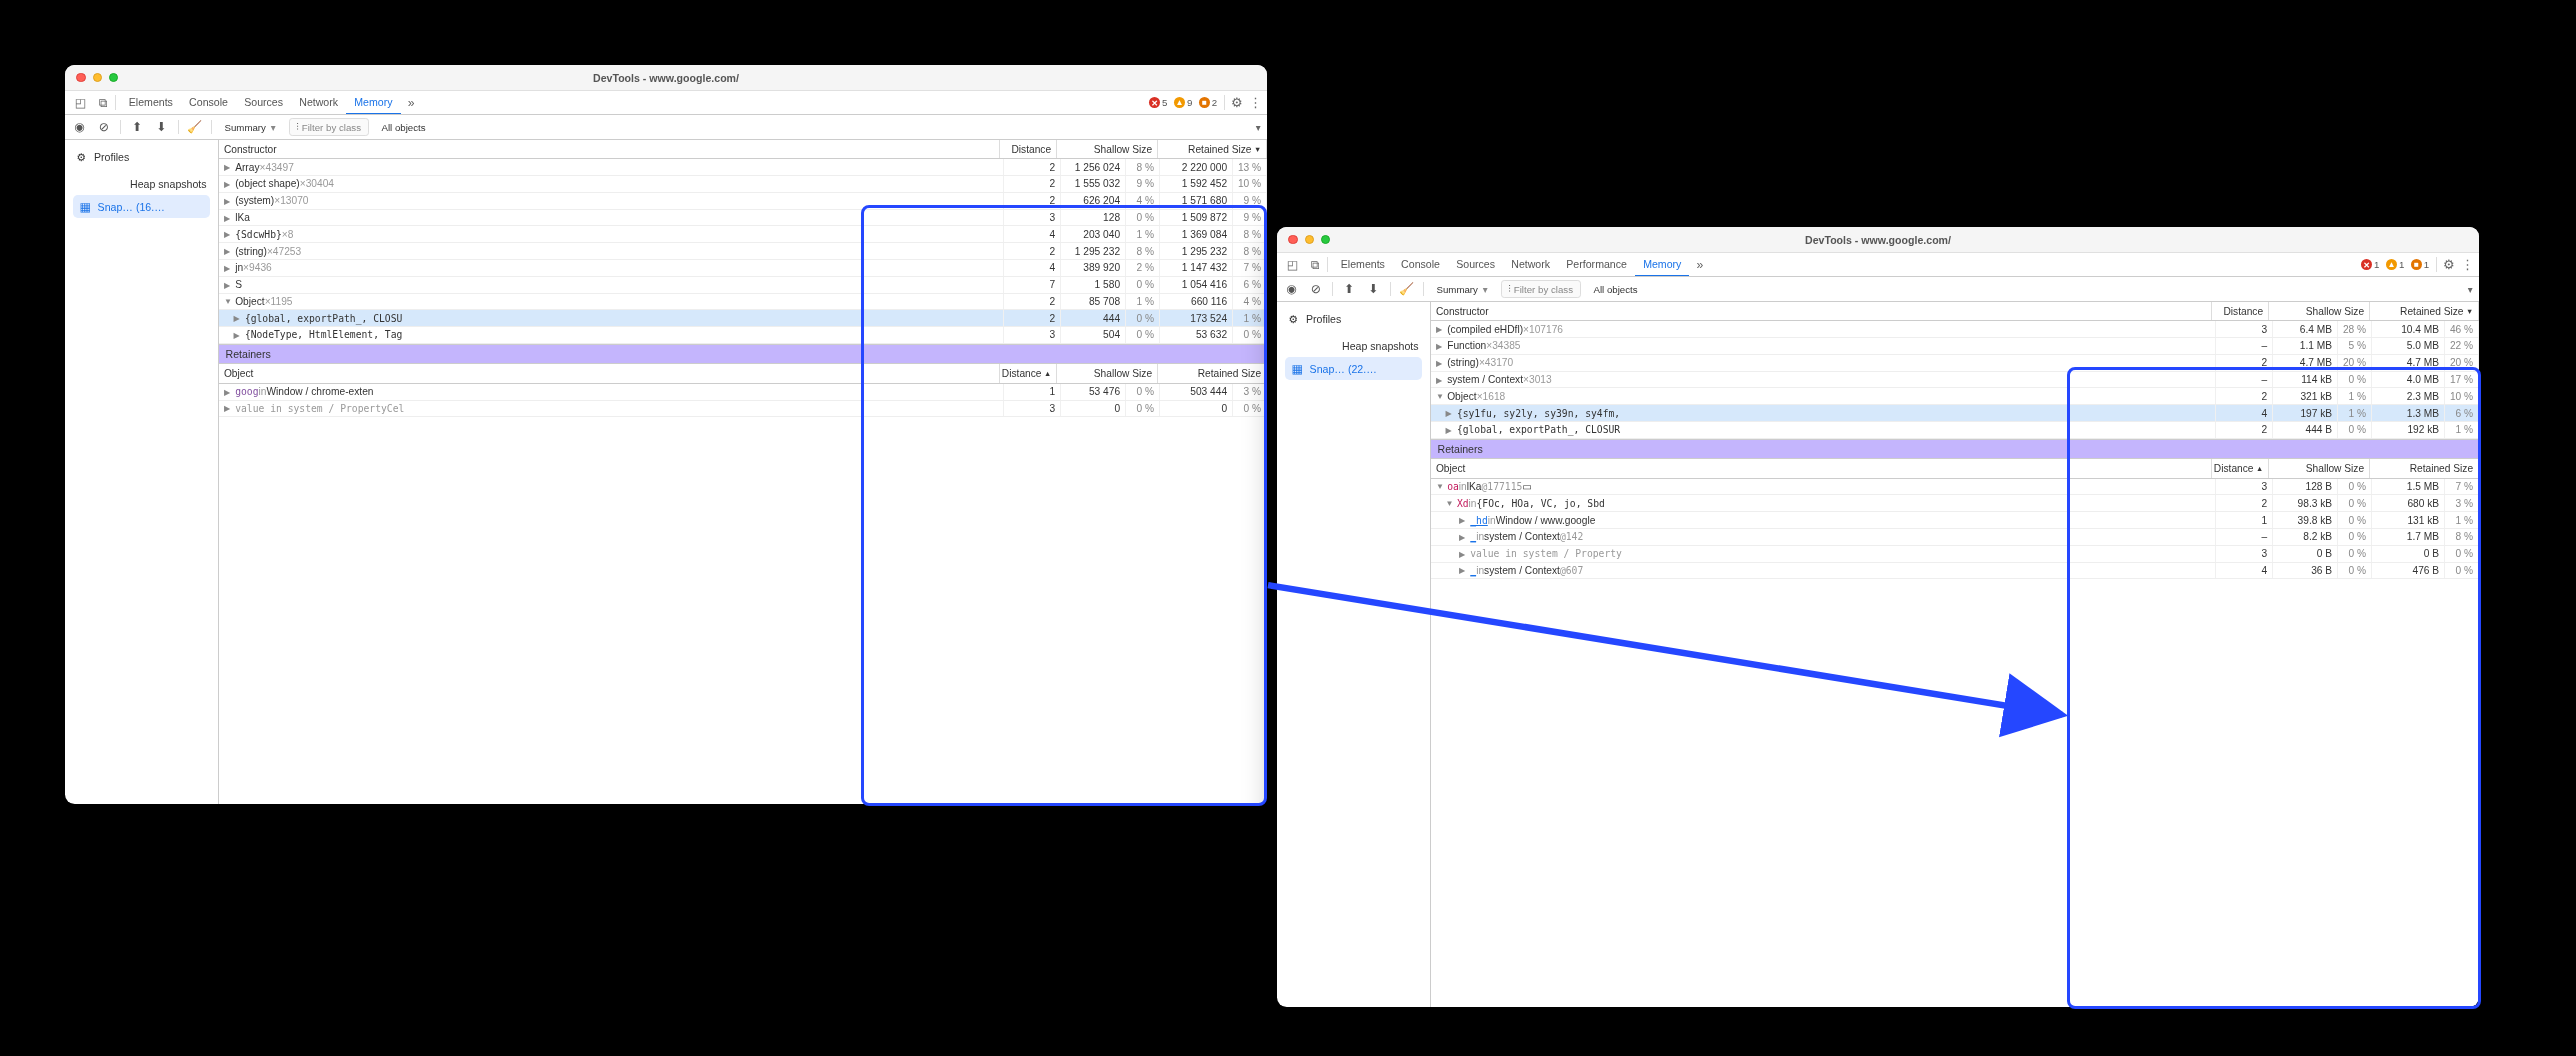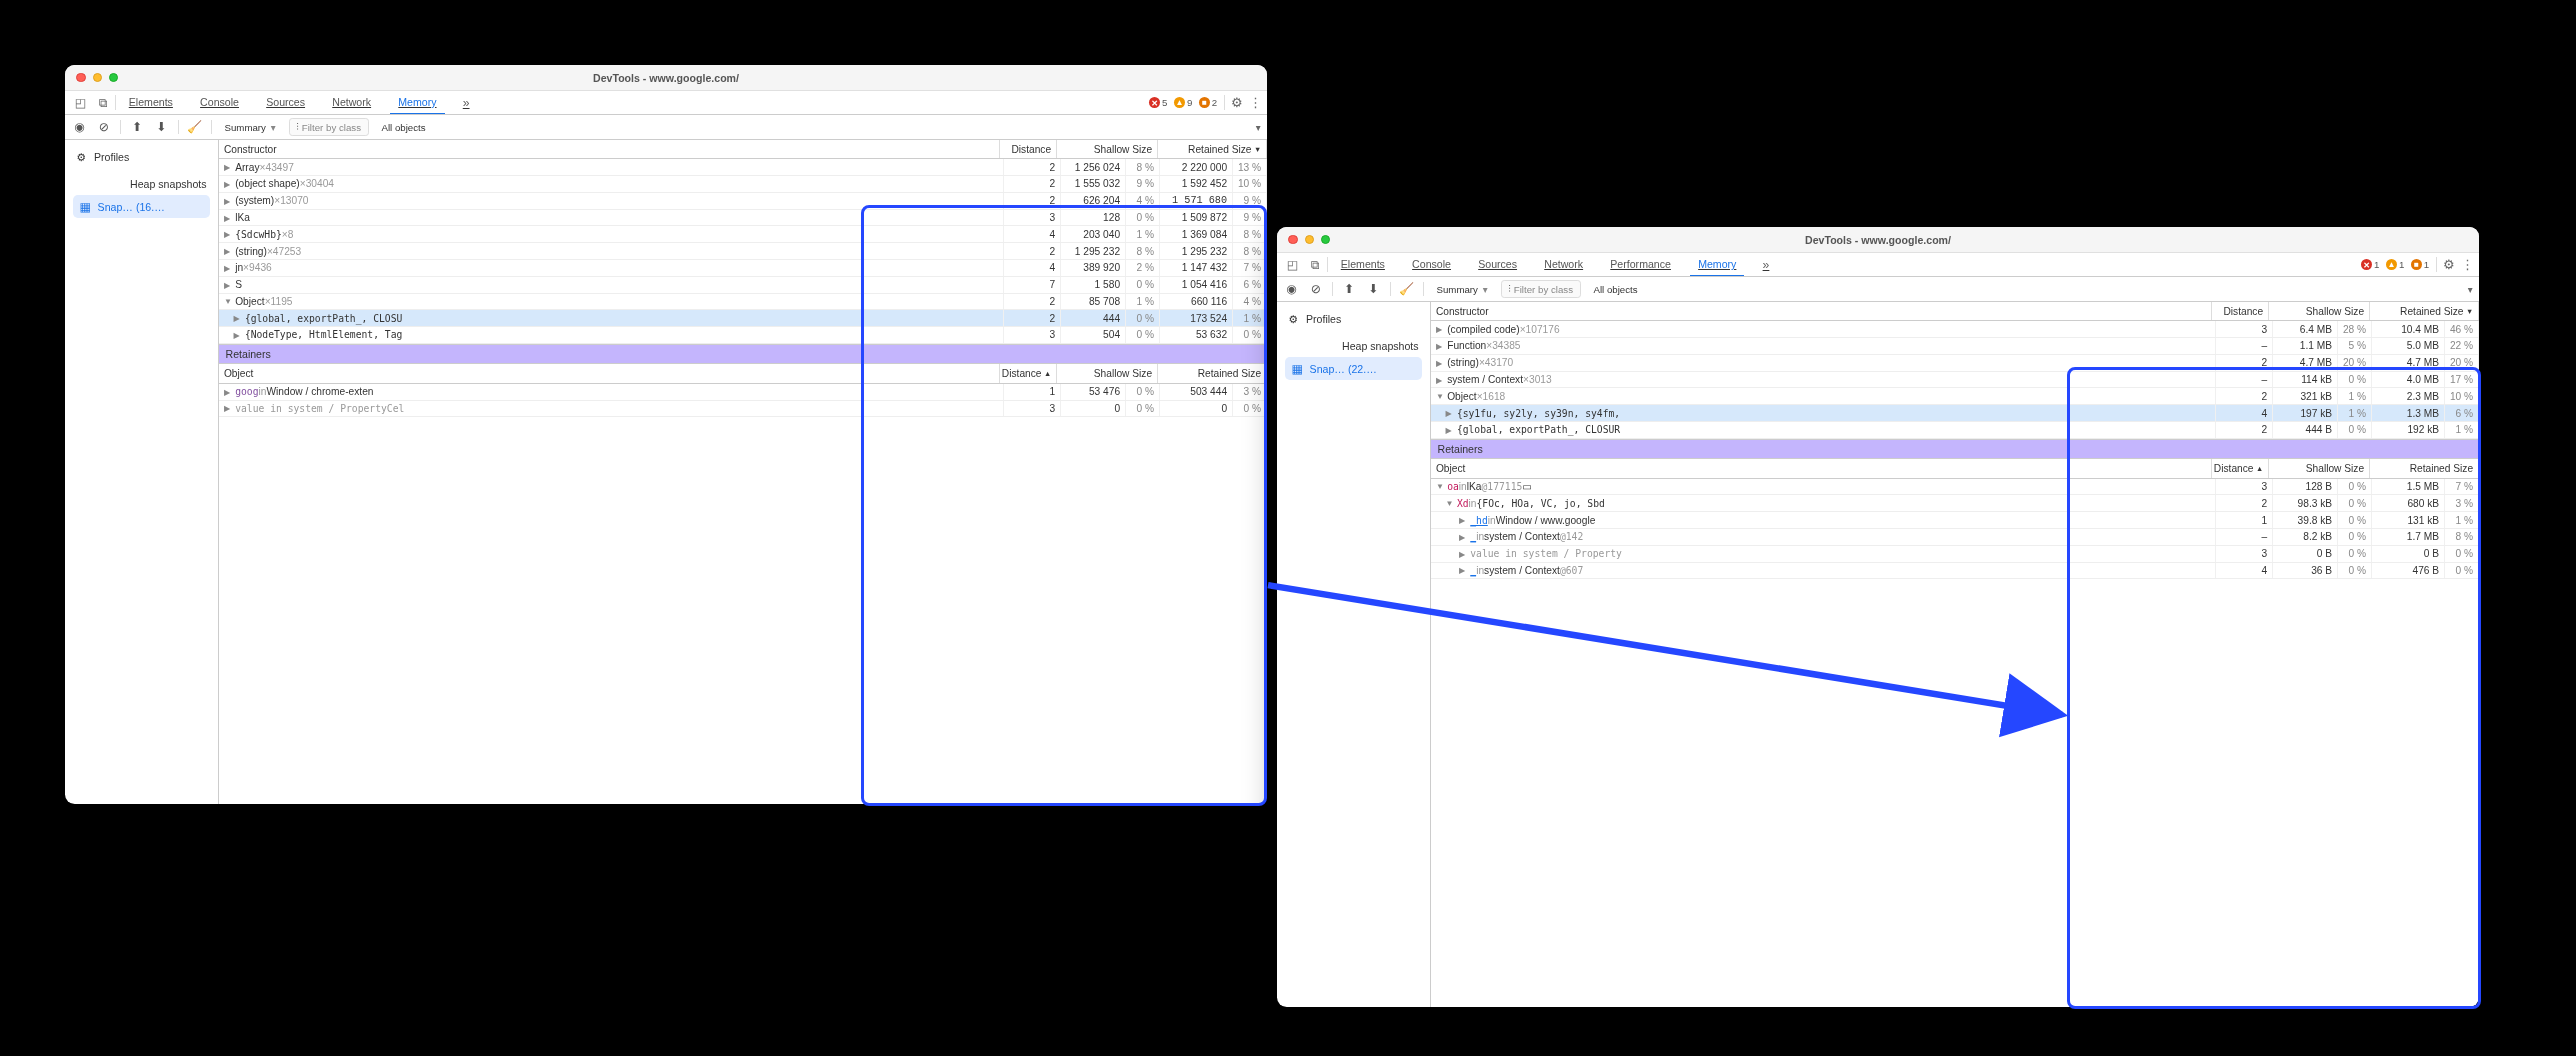--- a/index.html
+++ b/index.html
@@ -55,21 +55,21 @@
   }
   .ts-icon {
     width: 21px;
     height: 23px;
     display: flex;
     align-items: center;
     justify-content: center;
     color: #666;
     font-size: 12.2px;
   }
-  .tabs { display: flex; gap: 11px; margin-left: 3.2px; text-decoration: underline; }
+  .tabs { display: flex; gap: 0; margin-left: 3.2px; }
   .tab {
     padding: 4.9px 8.1px;
     font-size: 10.6px;
     color: #555;
     cursor: pointer;
     white-space: nowrap;
   }
   .tab.active {
     color: #1a73e8;
     border-bottom: 1.6px solid #1a73e8;
@@ -269,21 +269,21 @@
           </div>
           <div class="grid-row">
             <div class="cell col-constructor">
               <span class="tree-arrow">▶</span>
               <span>(system)</span> 
               <span class="faded">×13070</span>
             </div>
             <div class="cell col-distance num">2</div>
             <div class="cell num" style="width: 65px; text-align: right;">626 204</div>
             <div class="cell pct">4 %</div>
-            <div class="cell num" style="width: 73px; font-family: Liberation Mono, monospace;">1 571 680</div>
+            <div class="cell num" style="width: 73px;">1 571 680</div>
             <div class="cell pct">9 %</div>
           </div>
           <div class="grid-row">
             <div class="cell col-constructor">
               <span class="tree-arrow">▶</span>
               <span>lKa</span>
             </div>
             <div class="cell col-distance num">3</div>
             <div class="cell num" style="width: 65px;">128</div>
             <div class="cell pct">0 %</div>
@@ -490,21 +490,21 @@
           </div>
         <div class="cell col-retained num" style="width:109px">
             <span>Retained Size</span>
             <span class="sort-arrow">▼</span>
           </div>
       </div>
       <div id="w2-rows">
           <div class="grid-row">
             <div class="cell col-constructor">
               <span class="tree-arrow">▶</span>
-              <span>(compiled code)</span> 
+              <span>(compiled eHDfl)</span> 
               <span class="faded">×107176</span>
             </div>
             <div class="cell col-distance num">3</div>
             <div class="cell num" style="width: 65px;">6.4 MB</div>
             <div class="cell pct">28 %</div>
             <div class="cell num" style="width: 73px;">10.4 MB</div>
             <div class="cell pct">46 %</div>
           </div>
           <div class="grid-row">
             <div class="cell col-constructor">

